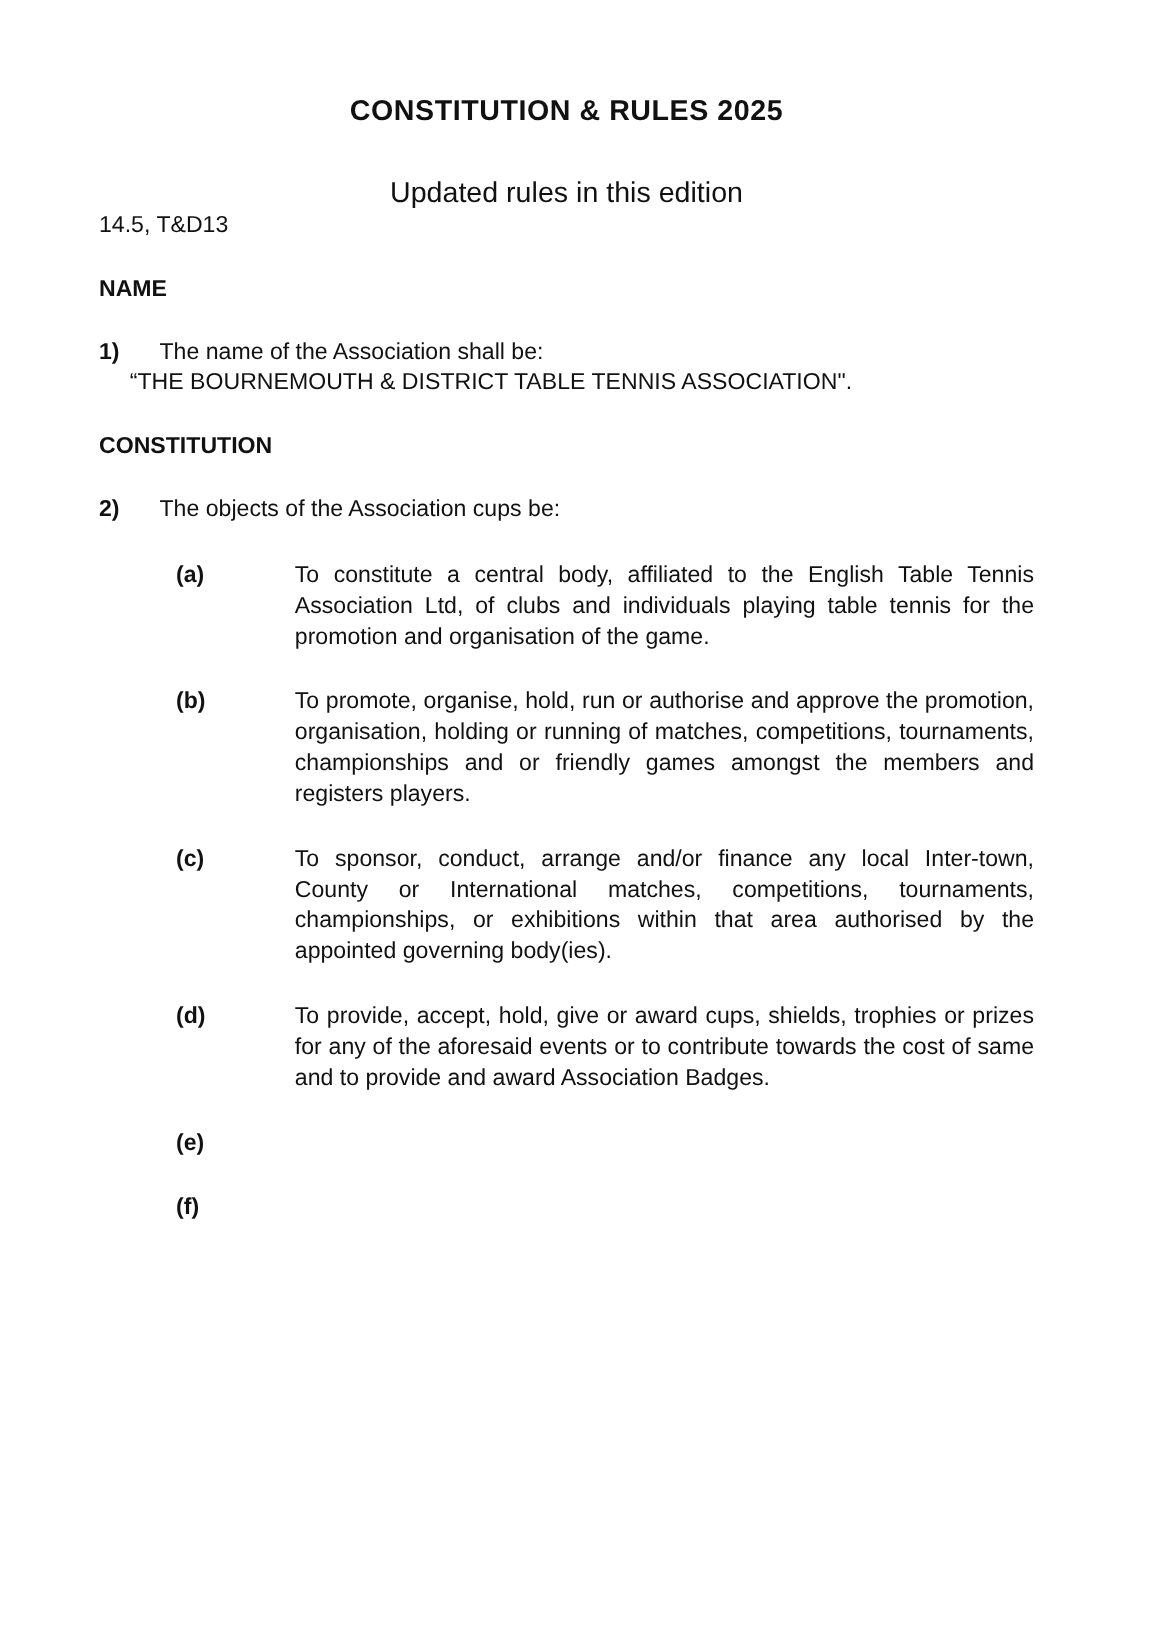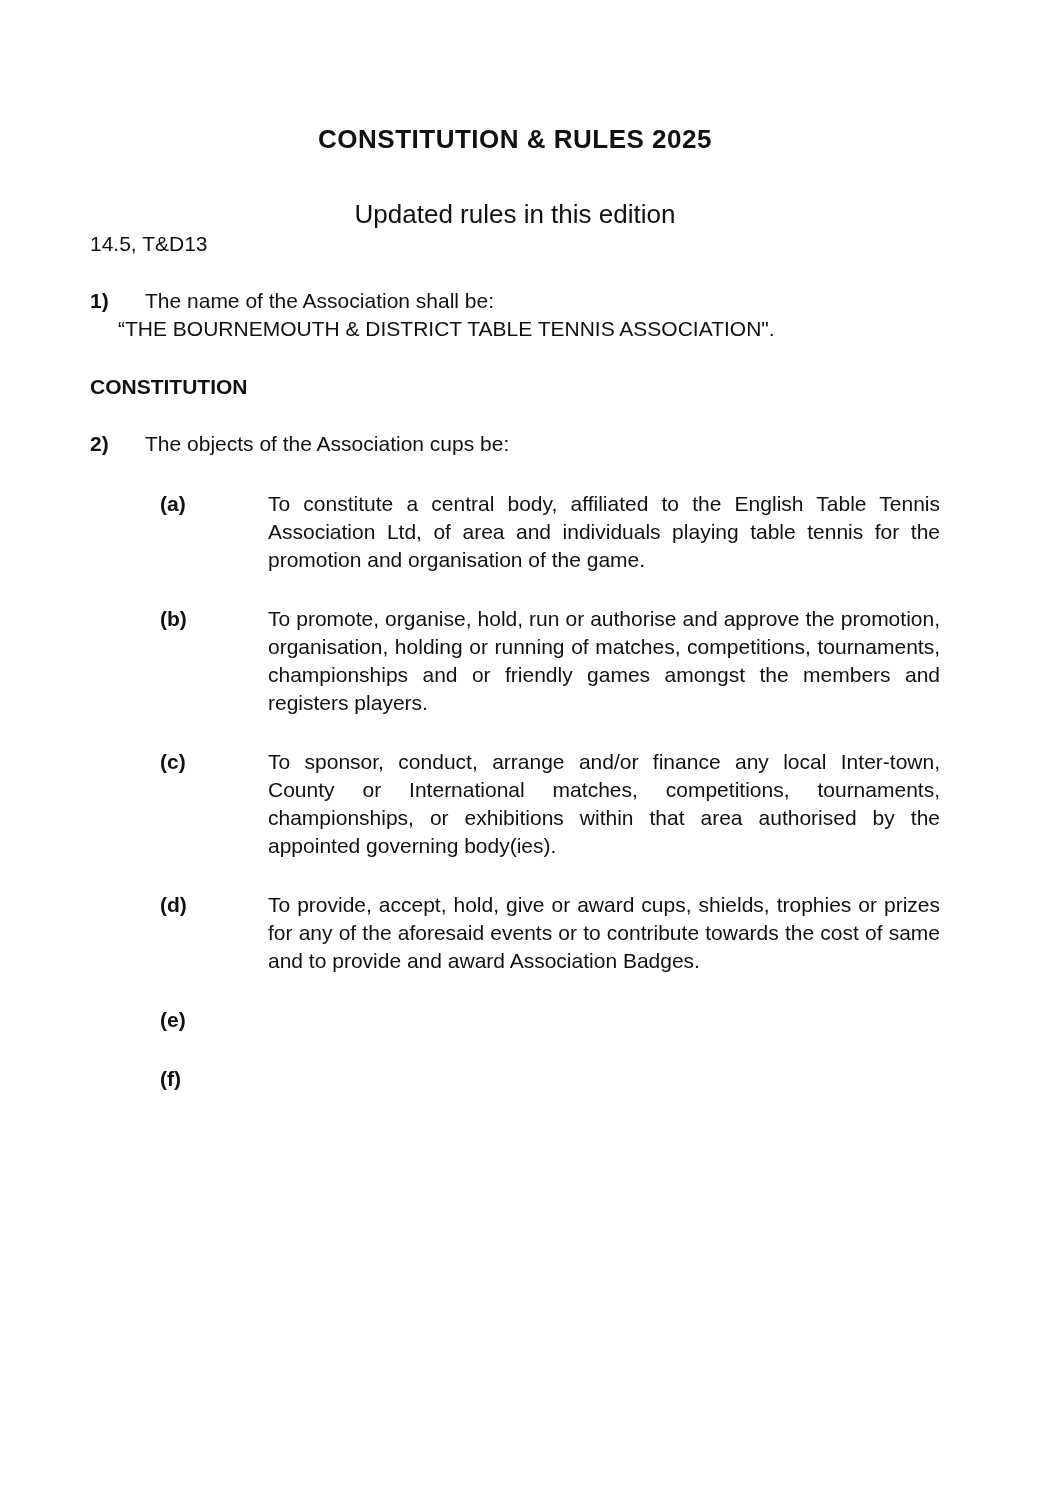--- a/index.html
+++ b/index.html
@@ -10,21 +10,20 @@
   .page {
     position: relative;
     width: 1048px;
     height: 1419px;
     background: #ffffff;
     color: #111111;
     font-family: "Liberation Sans", sans-serif;
     box-sizing: border-box;
     padding: 84px 108px 16px 90px;
     overflow: hidden;
-    margin-top: 39px;
   }
   .doc-title {
     margin: 0;
     font-size: 26px;
     line-height: 32px;
     font-weight: bold;
     text-align: center;
     letter-spacing: 0.5px;
   }
   .updated-heading {
@@ -84,20 +83,21 @@
 </head>
 <body>
 
 <div class="page">
 
   <h1 class="doc-title">CONSTITUTION &amp; RULES 2025</h1>
 
   <p class="updated-heading">Updated rules in this edition</p>
   <p class="updated-refs">14.5, T&amp;D13</p>
 
+  <h2 class="section-heading">NAME</h2>
 
   <div class="clause">
     <span class="clause-num">1)</span>
     <div class="clause-body">
       <div class="clause-line1">The name of the Association shall be:</div>
       <div class="clause-line2">“THE BOURNEMOUTH &amp; DISTRICT TABLE TENNIS ASSOCIATION".</div>
     </div>
   </div>
 
   <h2 class="section-heading">CONSTITUTION</h2>
@@ -106,21 +106,21 @@
     <span class="clause-num">2)</span>
     <div class="clause-body">
       <div>The objects of the Association cups be:</div>
     </div>
   </div>
 
   <div class="objects">
 
     <div class="object-item">
       <span class="object-label">(a)</span>
-      <p class="object-text">To constitute a central body, affiliated to the English Table Tennis Association Ltd, of area and individuals playing table tennis for the promotion and organisation of the game.</p>
+      <p class="object-text">To constitute a central body, affiliated to the English Table Tennis Association Ltd, of clubs and individuals playing table tennis for the promotion and organisation of the game.</p>
     </div>
 
     <div class="object-item">
       <span class="object-label">(b)</span>
       <p class="object-text">To promote, organise, hold, run or authorise and approve the promotion, organisation, holding or running of matches, competitions, tournaments, championships and or friendly games amongst the members and registers players.</p>
     </div>
 
     <div class="object-item">
       <span class="object-label">(c)</span>
       <p class="object-text">To sponsor, conduct, arrange and/or finance any local Inter-town, County or International matches, competitions, tournaments, championships, or exhibitions within that area authorised by the appointed governing body(ies).</p>

